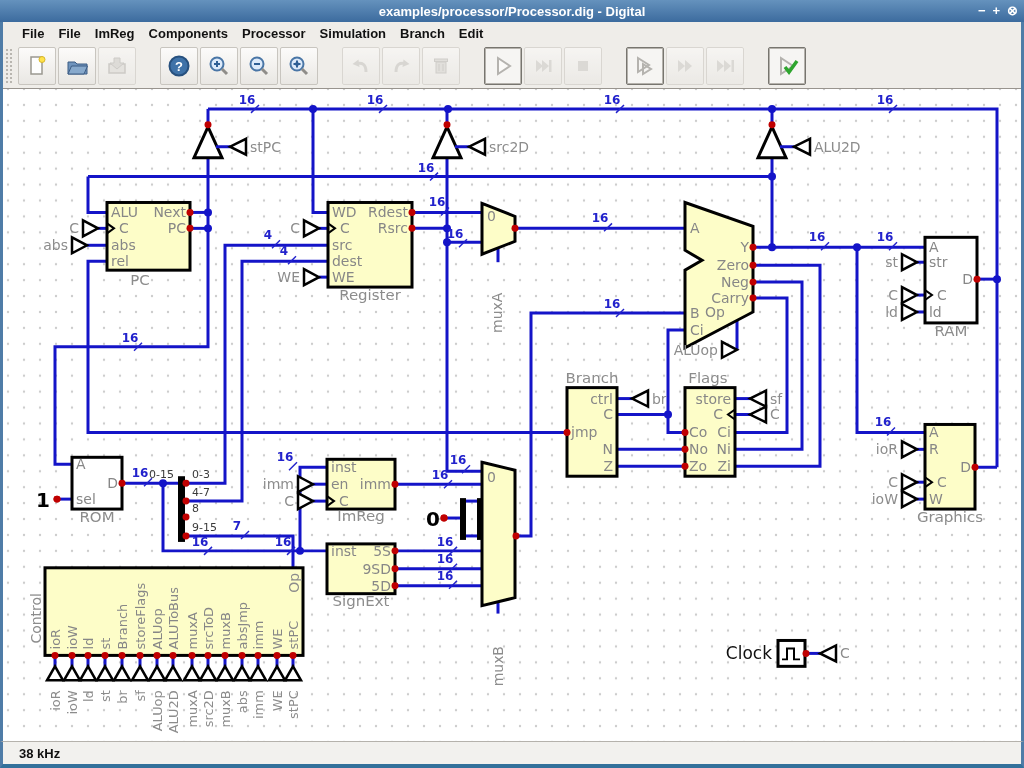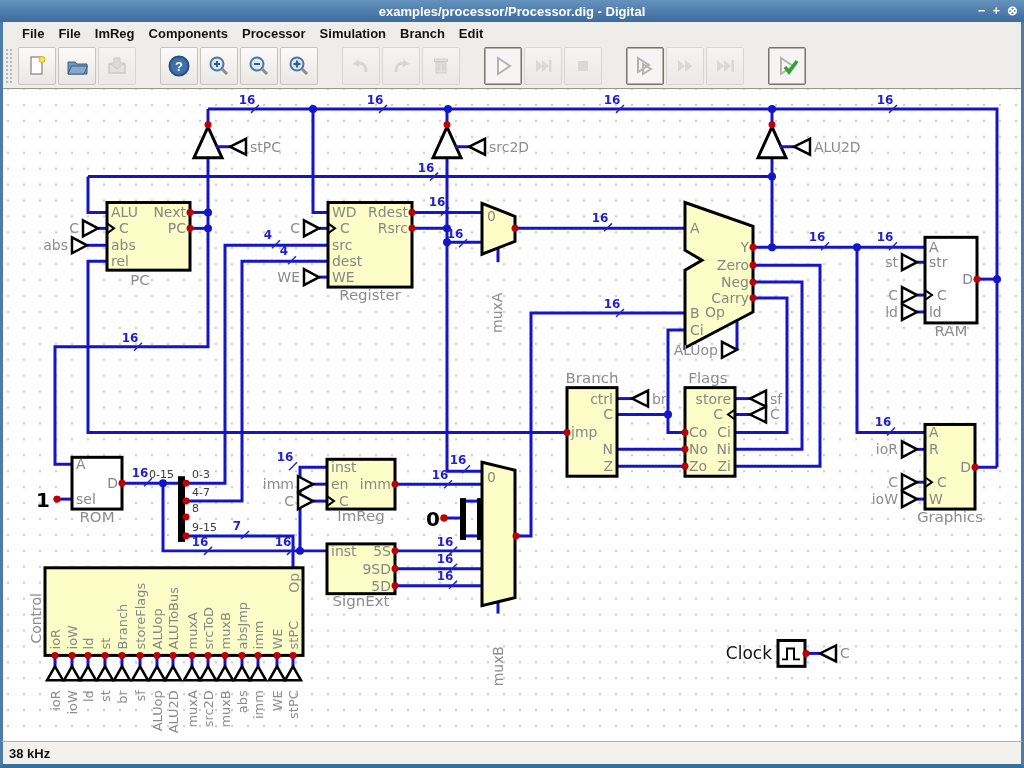--- a/index.html
+++ b/index.html
@@ -20,21 +20,21 @@
     background-image:radial-gradient(#b9b6b0 1px,transparent 1.2px);background-size:4px 4px;}
   .tbtn{width:36px;height:36px;margin:0 1px;border:1px solid #c8c5bf;border-radius:2px;
     background:linear-gradient(#fcfbfa,#e9e7e3);display:flex;align-items:center;justify-content:center;}
   .tbtn.dis{opacity:.55;}
   .tbtn.sel{border:1px solid #77756f;background:#f6f5f3;box-shadow:0 0 0 1px #b5b2ac inset;}
   .tbtn svg{display:block;}
   .tb-gap{width:22px;}
   .canvas{flex:1;background:#fff;position:relative;min-height:0;}
   .canvas svg{position:absolute;left:0;top:0;width:100%;height:100%;}
   .statusbar{height:22px;flex:0 0 22px;background:#f2f1ee;border-top:1px solid #b5b2ac;
-    font-size:13px;font-weight:bold;color:#111;display:flex;align-items:center;padding-left:6px;
+    font-size:13px;font-weight:bold;color:#111;display:flex;align-items:center;padding-left:16px;
     border-left:3px solid #4f7ca7;border-right:3px solid #4f7ca7;border-bottom:4px solid #33719b;}
 </style>
 </head>
 <body>
 
 <div class="window">
   <div class="titlebar">
     <div class="title">examples/processor/Processor.dig - Digital</div>
     <div class="win-controls">
       <span>−</span>

